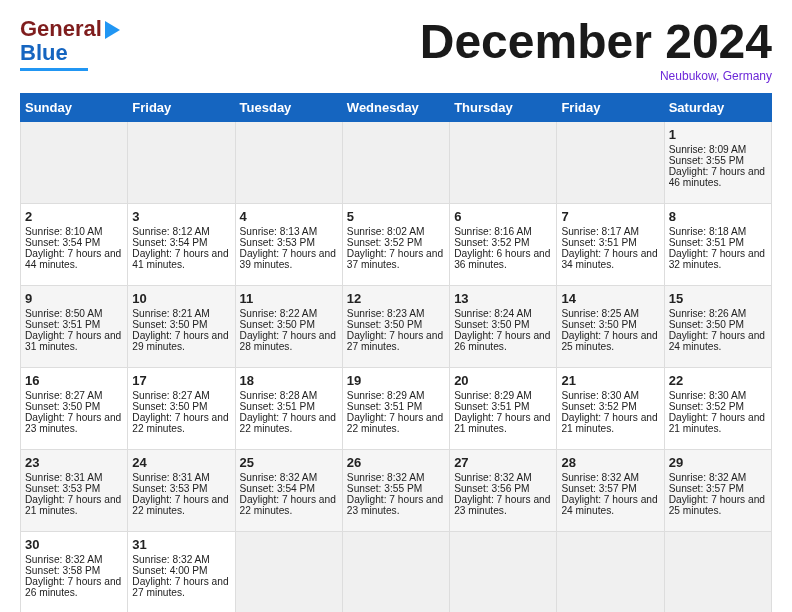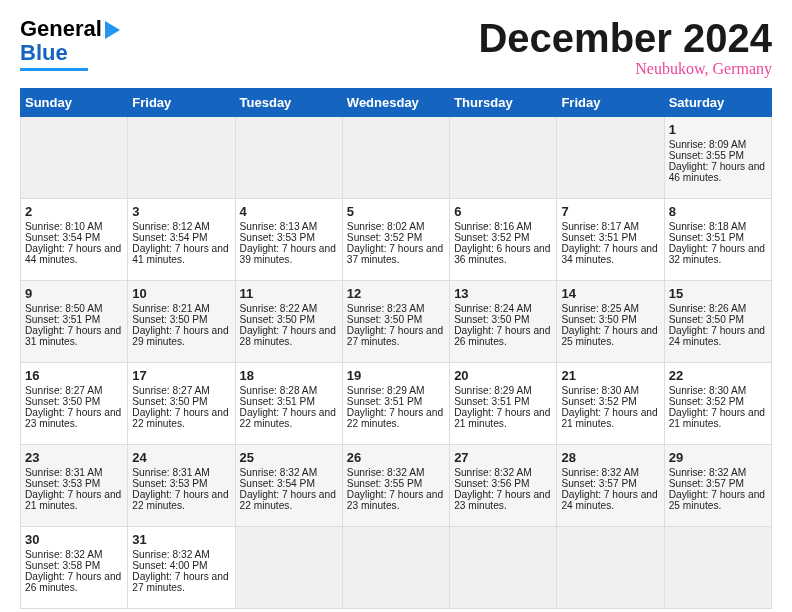--- a/index.html
+++ b/index.html
@@ -22,29 +22,28 @@
     }
     .logo {
       display: flex;
       flex-direction: column;
       align-items: flex-start;
     }
     .title-block {
       text-align: right;
     }
     .month-title {
-      font-size: 40px;
+      font-size: 48px;
       font-weight: bold;
       color: #1a1a1a;
       line-height: 1.1;
     }
     .location {
-      font-size: 16px;
-      color: #ec4899;
-      font-family: Liberation Serif, serif;
+      font-size: 12px;
+      color: #6d28d9;
     }
     
     table {
       width: 100%;
       border-collapse: collapse;
       table-layout: fixed;
       border-radius: 11px;
     }
     thead tr th {
       background: #1565c0;
@@ -80,21 +79,21 @@
     }
   </style>
 </head>
 <body>
 
 <div class="container">
   <div class="header">
 
     <div class="logo">
       <div style="display:flex;align-items:center;">
-        <span style="font-size:22px;font-weight:bold;color:#000000;">General</span>
+        <span style="font-size:22px;font-weight:bold;color:#7f1d1d;">General</span>
         <span style="display:inline-block;width:0;height:0;border-style:solid;border-width:9px 0 9px 15px;border-color:transparent transparent transparent #2196f3;margin-left:3px;margin-bottom:-2px;"></span>
       </div>
       <div style="display:flex;align-items:flex-start;margin-top:-2px;">
         <span style="font-size:22px;font-weight:bold;color:#1565c0;">Blue</span>
       </div>
       <div style="height:3px;background:#2196f3;width:68px;margin-top:2px;"></div>
     </div>
 
     <div class="title-block">
       <div class="month-title">December 2024</div>

